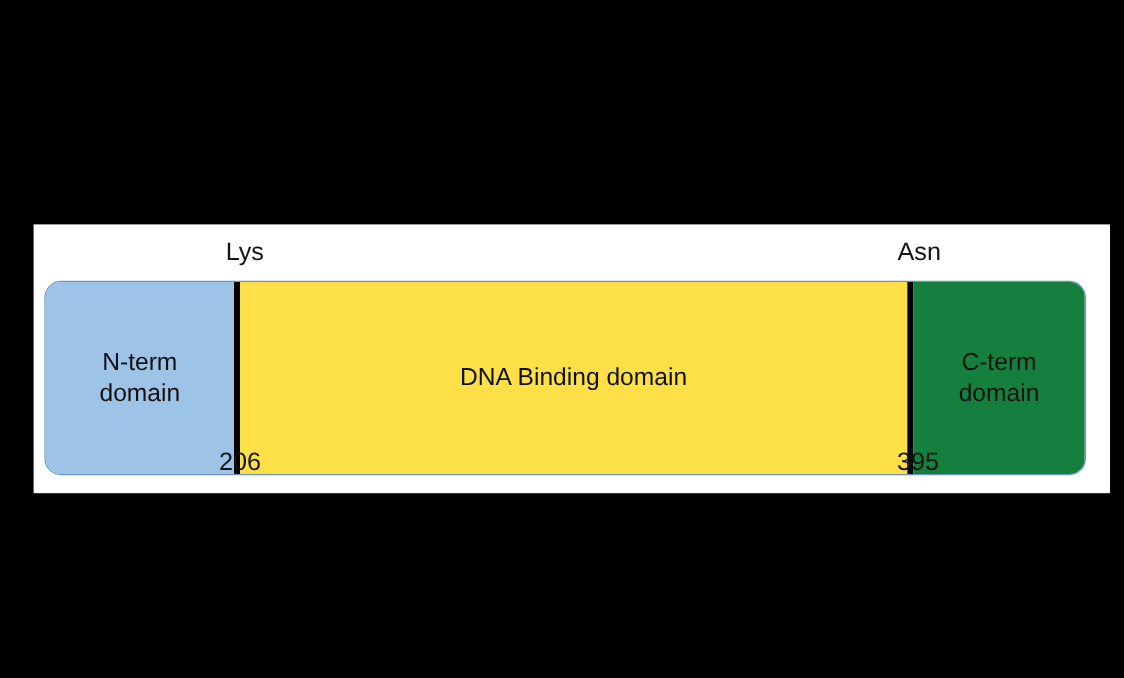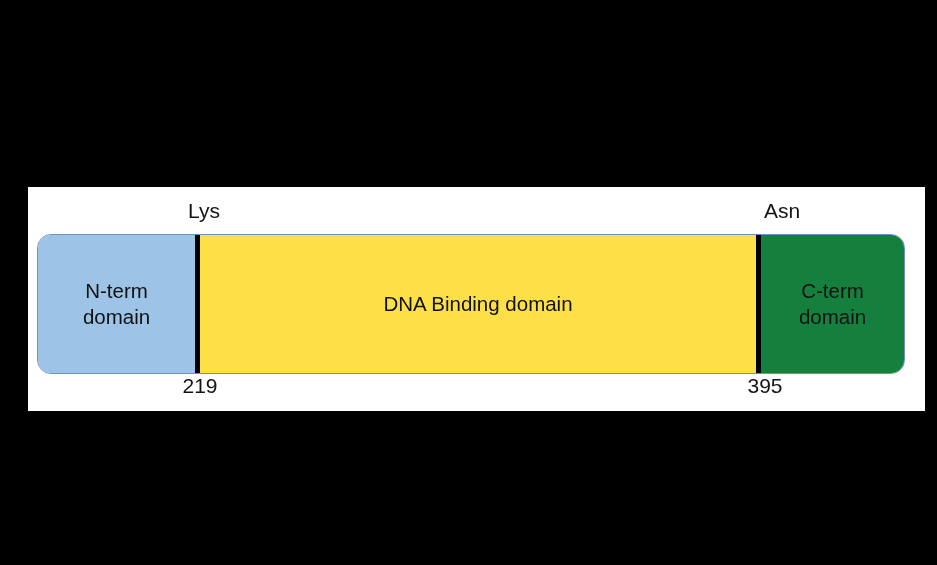--- a/index.html
+++ b/index.html
@@ -33,21 +33,21 @@
     height: 224px;
     background: #ffffff;
   }
 
   
   .protein-bar {
     position: absolute;
     left: 9px;      
     top: 47px;      
     width: 868px;   
-    height: 140px;  
+    height: 162px;  
     border-radius: 14px;
     overflow: hidden;
     box-sizing: border-box;
     border: 1px solid #6f93bf;
     display: flex;
     align-items: stretch;
   }
 
   .domain-seg {
     position: relative;
@@ -103,21 +103,21 @@
   .annot-bottom {
     position: absolute;
     top: 187px;
     transform: translateX(-50%);
     font-size: 21px;
     color: #141414;
     white-space: nowrap;
   }
 
   .annot-lys  { left: 176px; }  
-  .annot-asn  { left: 738px; margin-left: 16px; }  
+  .annot-asn  { left: 738px; }  
   .annot-135  { left: 172px; }  
   .annot-326  { left: 737px; }  
 </style>
 </head>
 <body>
 
 <div id="figure-root">
 
   <div class="figure-panel">
 
@@ -145,17 +145,17 @@
 
       <div class="domain-seg c-term">
         <span class="seg-label">
           <span class="line">C-term</span>
           <span class="line">domain</span>
         </span>
       </div>
 
     </div>
 
-    <span class="annot-bottom annot-135">219</span>
+    <span class="annot-bottom annot-135">206</span>
     <span class="annot-bottom annot-326">395</span>
 
   </div>
 </div>
 
 </body></html>

